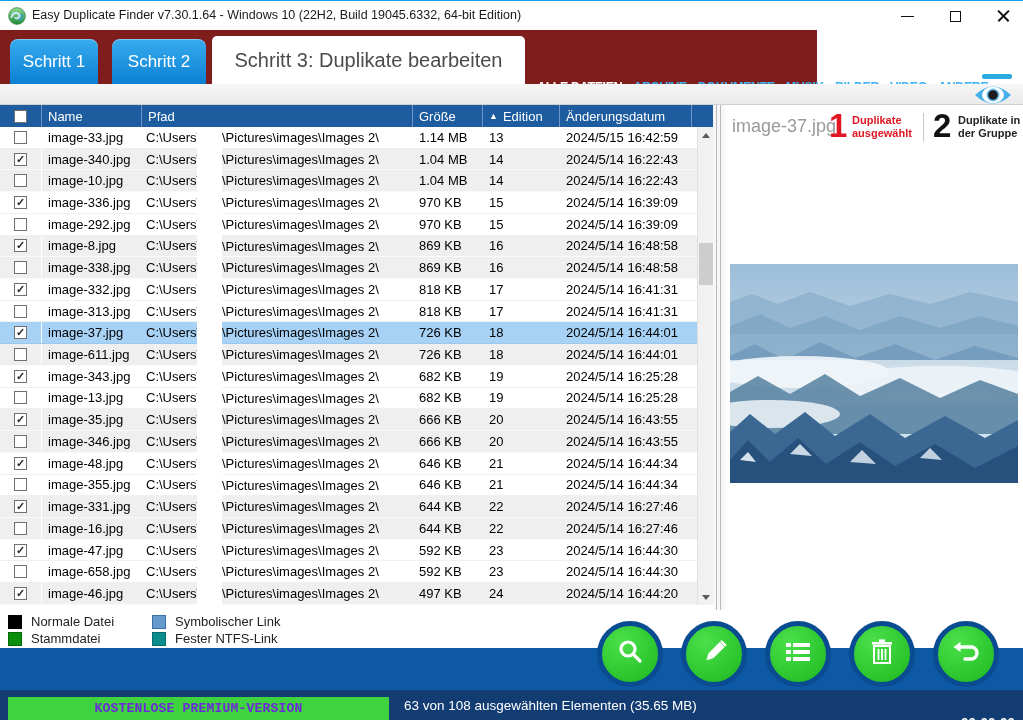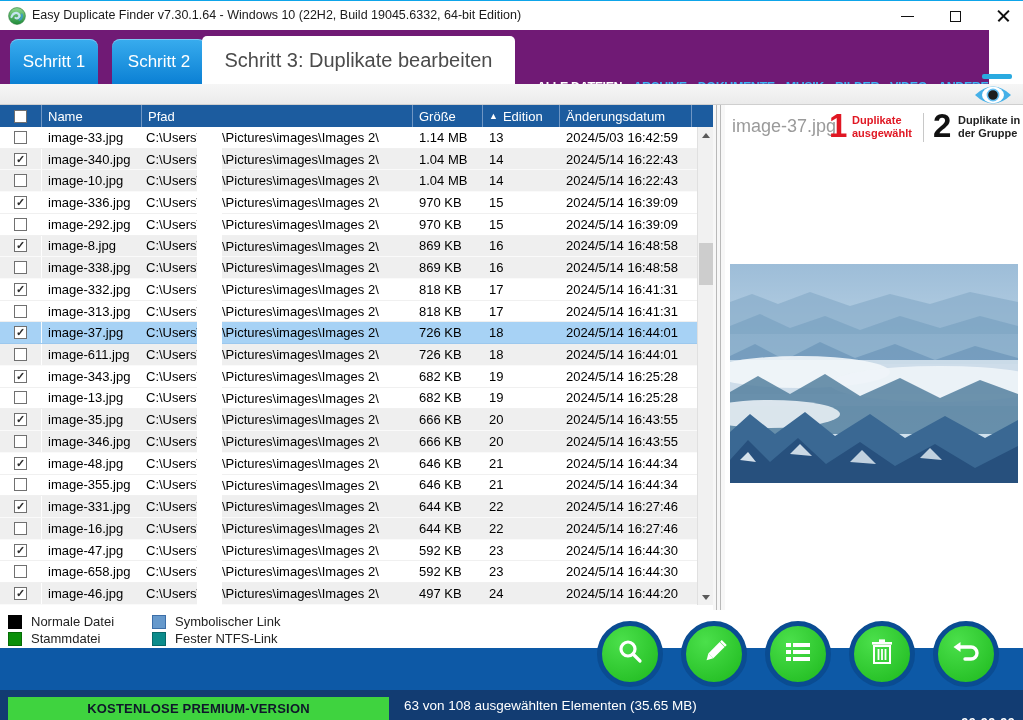--- a/index.html
+++ b/index.html
@@ -14,27 +14,27 @@
   .app-icon { position:absolute; left:8px; top:6px; width:18px; height:18px; }
   .title-text { position:absolute; left:32px; top:7px; font-size:12.5px; color:#1a1a1a; white-space:nowrap; }
   .win-btn { position:absolute; top:0; width:44px; height:30px; display:flex; align-items:center; justify-content:center; cursor:default; }
   .win-min { left:885px; } .win-max { left:933px; } .win-close { left:981px; }
   .glyph-min { width:13px; height:0; border-top:1.6px solid #111; display:block; }
   .glyph-max { width:11px; height:11px; border:1.6px solid #111; display:block; }
   .glyph-close { position:relative; width:13px; height:13px; display:block; }
   .glyph-close::before,.glyph-close::after { content:""; position:absolute; left:-1px; top:5.5px; width:15px; height:1.6px; background:#111; }
   .glyph-close::before { transform:rotate(45deg); } .glyph-close::after { transform:rotate(-45deg); }
   
-  .navbar { position:absolute; left:0; top:30px; width:989px; height:54px; background:#701a75; }
+  .navbar { position:absolute; left:0; top:30px; width:817px; height:54px; background:#7f1d1d; }
   .step-tab { position:absolute; bottom:0; border-radius:8px 8px 0 0; color:#fff; font-size:17px;
     display:flex; align-items:center; justify-content:center;
     background:linear-gradient(#38acee,#0b80d4); box-shadow:inset 0 1px 0 rgba(255,255,255,.35); cursor:pointer; }
   .step-tab.t1 { left:10px; width:88px; height:45px; }
   .step-tab.t2 { left:112px; width:94px; height:45px; }
-  .step-tab.active { left:202px; width:313px; height:48px; background:#fff; color:#4b4b4b; font-size:20px; box-shadow:none; border-radius:5px 5px 0 0;text-align:center; }
+  .step-tab.active { left:212px; width:313px; height:48px; background:#fff; color:#4b4b4b; font-size:20px; box-shadow:none; border-radius:5px 5px 0 0;text-align:center; }
   .filters { position:absolute; left:537px; top:30px; height:54px; width:400px; display:flex; align-items:center; gap:11px; }
   .filter { font-size:12.5px; font-weight:bold; letter-spacing:-0.4px; color:#3eb2f2; white-space:nowrap; cursor:pointer; }
   .filter.active { color:#ffffff; }
   .hamburger { position:absolute; left:982px; top:44px; width:30px; height:25px; display:flex; flex-direction:column; justify-content:space-between; cursor:pointer; }
   .hamburger span { display:block; height:5px; border-radius:2px; background:#2aaae0; }
   
   .subbar { position:absolute; left:0; top:84px; width:1023px; height:21px; background:linear-gradient(#f6f6f6,#ebebeb); border-bottom:1px solid #cfcfcf; }
   .vorschau-label { position:absolute; left:723px; top:3px; width:270px; text-align:center; font-size:13px; color:#333; }
   .eye-toggle { position:absolute; left:974px; top:1px; width:38px; height:20px; cursor:pointer; }
   
@@ -83,21 +83,21 @@
   .legend-item { position:absolute; display:flex; align-items:center; gap:9px; font-size:13px; color:#222; }
   .legend-swatch { width:14px; height:14px; display:inline-block; }
   
   .bottom-band { position:absolute; left:0; top:648px; width:1023px; height:42px; background:#0d59a6; }
   .action-btn { position:absolute; top:621px; width:66px; height:66px; border-radius:50%;
     border:5px solid #0a4c92; background:radial-gradient(circle at 35% 28%, #4be04b, #1db81d);
     display:flex; align-items:center; justify-content:center; z-index:10; cursor:pointer; }
   
   .statusbar { position:absolute; left:0; top:690px; width:1023px; height:30px; background:#123c72; }
   .status-badge { position:absolute; left:8px; top:7px; width:381px; height:23px; background:#3fd33f;
-    color:#0f172a; font-size:13px; font-weight:bold; display:flex; align-items:center; justify-content:center; letter-spacing:.2px; }
+    color:#6d28d9; font-size:13px; font-weight:bold; display:flex; align-items:center; justify-content:center; letter-spacing:.2px;font-family:Liberation Mono, monospace; }
   .status-info { position:absolute; left:404px; top:0; height:30px; display:flex; align-items:center; color:#fff; font-size:13.5px; }
   .status-timer { position:absolute; right:8px; top:17px; height:30px; display:flex; align-items:center; color:#fff; font-size:13.5px; font-weight:bold; }
 </style>
 </head>
 <body>
 
 <div id="app">
 
   <div class="titlebar">
     <svg class="app-icon" viewBox="0 0 18 18">
@@ -180,21 +180,21 @@
           <div class="td c-cb">
             <span class="checkbox"></span>
           </div>
           <div class="td c-name">image-33.jpg</div>
           <div class="td c-path">
             <span class="path-prefix">C:\Users\</span>
             <span class="path-suffix">\Pictures\images\Images 2\</span>
           </div>
           <div class="td c-size">1.14 MB</div>
           <div class="td c-group">13</div>
-          <div class="td c-date">2024/5/03 16:42:59</div>
+          <div class="td c-date">2024/5/15 16:42:59</div>
         </div>
         <div class="trow gray">
           <div class="td c-cb">
             <span class="checkbox checked"></span>
           </div>
           <div class="td c-name">image-340.jpg</div>
           <div class="td c-path">
             <span class="path-prefix">C:\Users\</span>
             <span class="path-suffix">\Pictures\images\Images 2\</span>
           </div>

